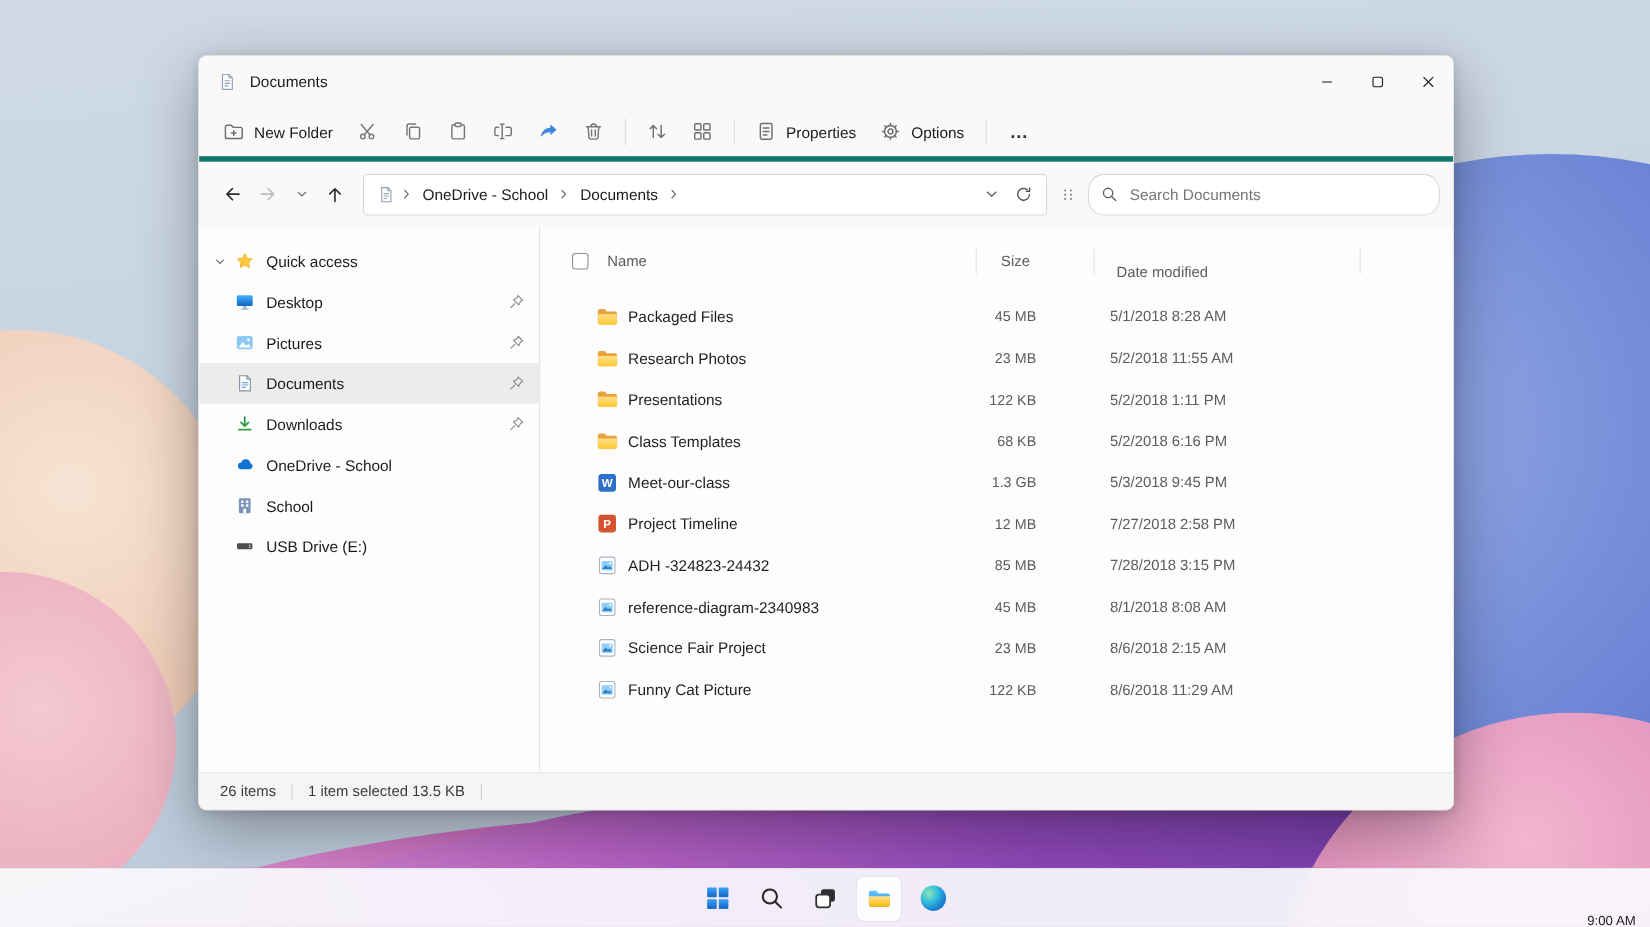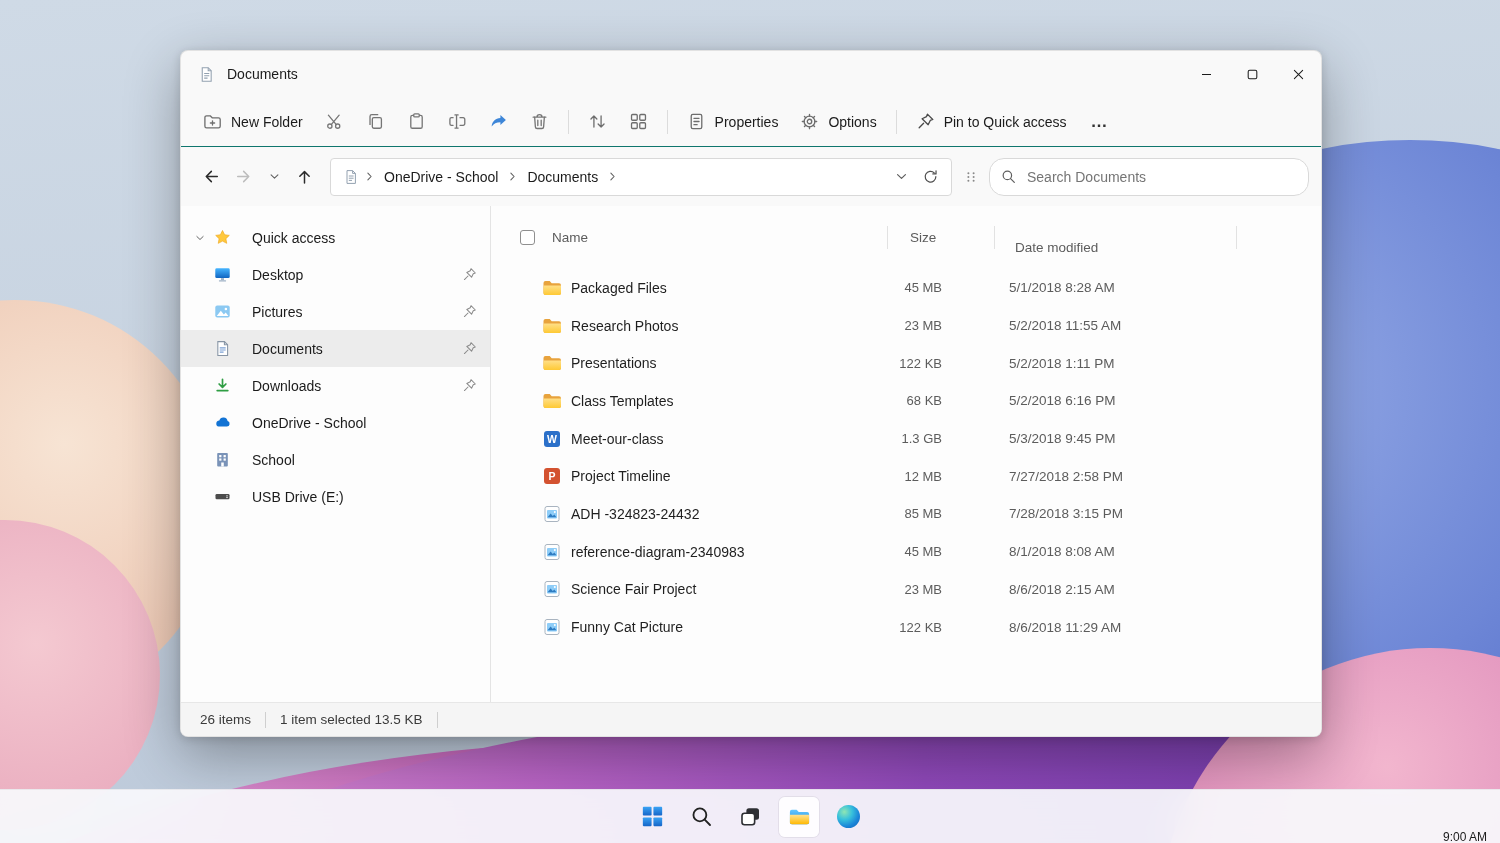--- a/index.html
+++ b/index.html
@@ -28,21 +28,21 @@
     border-radius:8px;border:1px solid rgba(0,0,0,.09);overflow:hidden;z-index:10;
     box-shadow:0 18px 55px rgba(0,0,0,.32),0 2px 10px rgba(0,0,0,.14);}
 
   .titlebar{height:46px;display:flex;align-items:center;padding-left:17px;}
   .t-icon{width:17px;height:17px;margin-right:12px;flex:none;}
   .t-label{font-size:14px;color:#1b1b1b;}
   .win-controls{margin-left:auto;display:flex;height:100%;}
   .win-btn{width:46px;height:100%;display:flex;align-items:center;justify-content:center;}
   .win-btn svg{width:15px;height:15px;}
 
-  .toolbar{height:50px;display:flex;align-items:center;padding:0 12px;gap:2px;border-bottom:1px solid #0f766e;}
+  .toolbar{height:50px;display:flex;align-items:center;padding:0 12px;gap:2px;border-bottom:5px solid #0f766e;}
   .tb-btn{display:flex;align-items:center;gap:9px;padding:7px 10px;border-radius:4px;font-size:14px;color:#1b1b1b;white-space:nowrap;}
   .tb-ico{width:19px;height:19px;display:block;flex:none;}
   .tb-sep{width:1px;height:24px;background:#dcdcdc;margin:0 7px;flex:none;}
   .tb-more{font-size:17px;color:#333;padding:0 12px;font-weight:bold;letter-spacing:1px;}
 
   .navbar{height:59px;display:flex;align-items:center;padding:0 12px;}
   .nav-btn{width:34px;height:34px;display:flex;align-items:center;justify-content:center;flex:none;}
   .nav-btn.small{width:26px;}
   .nav-btn svg{width:17px;height:17px;}
   .nav-btn.small svg{width:13px;height:13px;}
@@ -58,21 +58,21 @@
   .searchbox{width:320px;height:38px;background:#fff;border:1px solid #d9d9d9;border-radius:15px;
     display:flex;align-items:center;padding:0 11px;gap:9px;flex:none;margin-left:6px;}
   .searchbox svg{width:15px;height:15px;flex:none;}
   .searchbox input{border:0;outline:0;background:transparent;flex:1;min-width:0;
     font:14px "Liberation Sans",sans-serif;color:#1b1b1b;}
   .searchbox input::placeholder{color:#757575;}
 
   .body{position:absolute;top:155px;bottom:34px;left:0;right:0;display:flex;background:#fdfdfd;}
 
   .sidebar{width:310px;flex:none;border-right:1px solid #e4e4e4;padding-top:13px;overflow:hidden;}
-  .side-item{height:37px;display:flex;align-items:center;gap:21px;padding-left:33px;position:relative;
+  .side-item{height:37px;display:flex;align-items:center;gap:11px;padding-left:33px;position:relative;
     font-size:14px;color:#1b1b1b;}
   .side-item.child{}
   .side-item.selected{background:#ececec;}
   .s-ico{width:17px;height:17px;flex:none;}
   .s-pin{position:absolute;right:13px;width:15px;height:15px;}
   .side-chev{position:absolute;left:13px;width:12px;height:12px;}
   .s-label{white-space:nowrap;}
 
   .main{flex:1;position:relative;padding-top:13px;min-width:0;}
   .cols{height:37px;display:grid;grid-template-columns:396px 107px 242px 1fr;align-items:center;
@@ -461,26 +461,20 @@
         </svg>
       <span>Properties</span>
     </div>
     <div class="tb-btn">
       <svg class="tb-ico">
           <use href="#s-gear"></use>
         </svg>
       <span>Options</span>
     </div>
     <div class="tb-sep"></div>
-    <div class="tb-btn">
-      <svg class="tb-ico">
-          <use href="#s-pin18"></use>
-        </svg>
-      <span>Pin to Quick access</span>
-    </div>
     <div class="tb-more">…</div>
   </div>
 
   <div class="navbar">
     <div class="nav-btn">
         <svg>
           <use href="#s-back"></use>
         </svg>
       </div>
     <div class="nav-btn">

